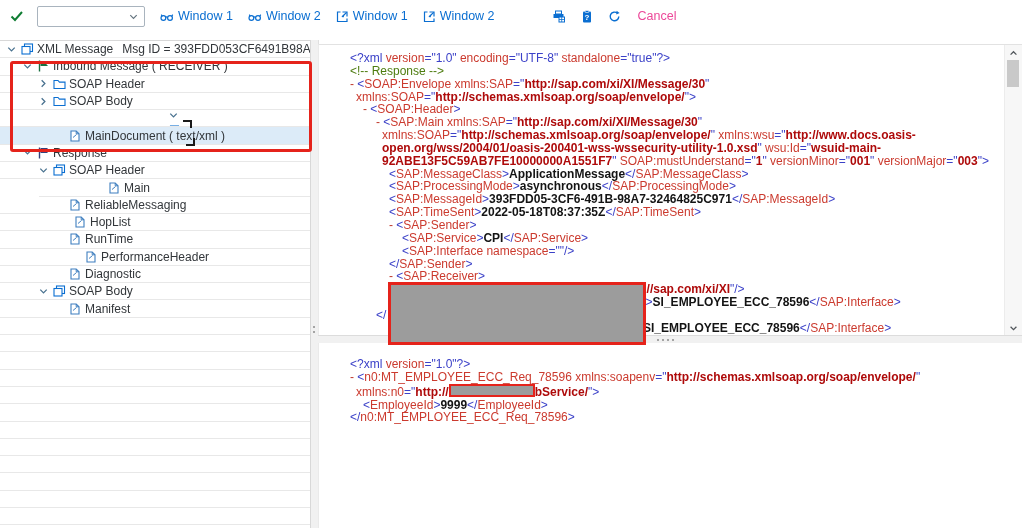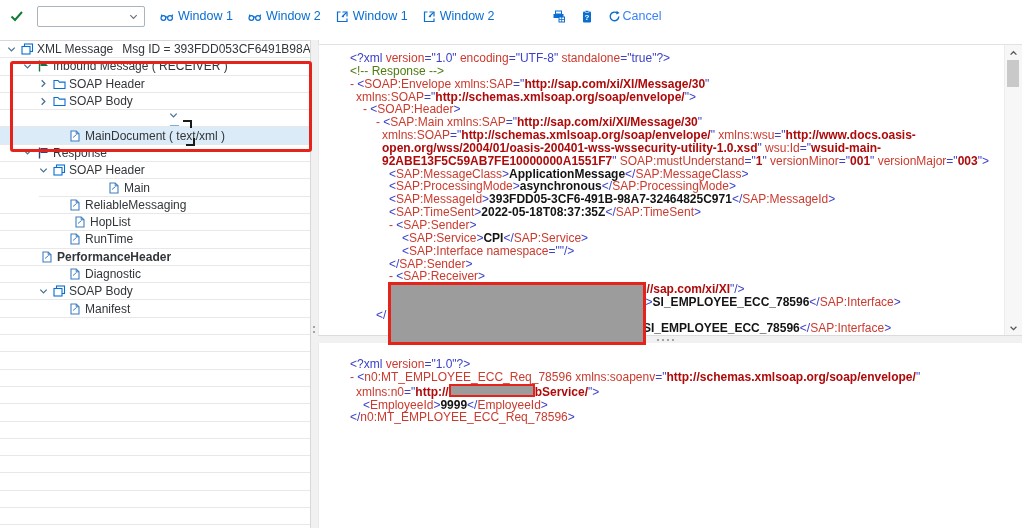--- a/index.html
+++ b/index.html
@@ -8,21 +8,21 @@
 
   
   .toolbar{position:absolute;left:0;top:0;width:1022px;height:32px;display:flex;align-items:center;background:#fff;}
   .tb-check{margin-left:10px;display:flex;align-items:center;}
   .tb-select{margin-left:13px;width:96px;height:19px;border:1px solid #a9b4be;border-radius:2px;background:#fff;
              display:flex;align-items:center;justify-content:space-between;padding:0 5px;cursor:pointer;}
   .tb-links{display:flex;align-items:center;}
   .tb-link{display:flex;align-items:center;gap:4px;color:#0a6ed1;font-size:12.5px;margin-left:15px;cursor:pointer;white-space:nowrap;}
   .tb-iconbtns{display:flex;align-items:center;margin-left:42px;}
   .tb-iconbtn{margin-left:15px;cursor:pointer;display:flex;align-items:center;}
-  .tb-cancel{margin-left:2px;color:#3b82f6;font-size:12.5px;cursor:pointer;}
+  .tb-cancel{margin-left:17px;color:#ec4899;font-size:12.5px;cursor:pointer;}
   .ic{display:inline-flex;align-items:center;justify-content:center;line-height:0;}
 
   
   .tree{position:absolute;left:0;top:40px;width:310px;height:488px;border-top:1px solid #d8d8d8;
         border-right:1px solid #d8d8d8;overflow:hidden;background:#fff;}
   .tree-row{height:16.3px;border-bottom:1px solid #e8e8e8;display:flex;align-items:center;
             font-size:12px;color:#32363a;white-space:nowrap;overflow:hidden;cursor:default;}
   .tree-row.selected{background:#dcebf8;}
   .exp{width:15px;display:inline-flex;justify-content:center;flex:0 0 15px;}
   .ticon{width:16px;display:inline-flex;justify-content:center;flex:0 0 16px;}
@@ -304,21 +304,21 @@
         <span class="exp"></span>
         <span class="ticon">
           <svg width="12" height="12" viewBox="0 0 12 12">
             <path d="M2 1 h5.2 L10 3.8 V11 H2 Z" fill="#fff" stroke="#3f7fbf" stroke-width="1.1"></path>
             <path d="M7.2 1 V3.8 H10" fill="none" stroke="#3f7fbf" stroke-width="1"></path>
             <path d="M4 7.5 L7.5 4.5" stroke="#3f7fbf" stroke-width="1"></path>
           </svg>
         </span>
         <span class="tlabel">RunTime</span>
       </div>
-      <div class="tree-row" style="padding-left: 24px; font-weight: bold;">
+      <div class="tree-row" style="padding-left: 68px;">
         <span class="exp"></span>
         <span class="ticon">
           <svg width="12" height="12" viewBox="0 0 12 12">
             <path d="M2 1 h5.2 L10 3.8 V11 H2 Z" fill="#fff" stroke="#3f7fbf" stroke-width="1.1"></path>
             <path d="M7.2 1 V3.8 H10" fill="none" stroke="#3f7fbf" stroke-width="1"></path>
             <path d="M4 7.5 L7.5 4.5" stroke="#3f7fbf" stroke-width="1"></path>
           </svg>
         </span>
         <span class="tlabel">PerformanceHeader</span>
       </div>

